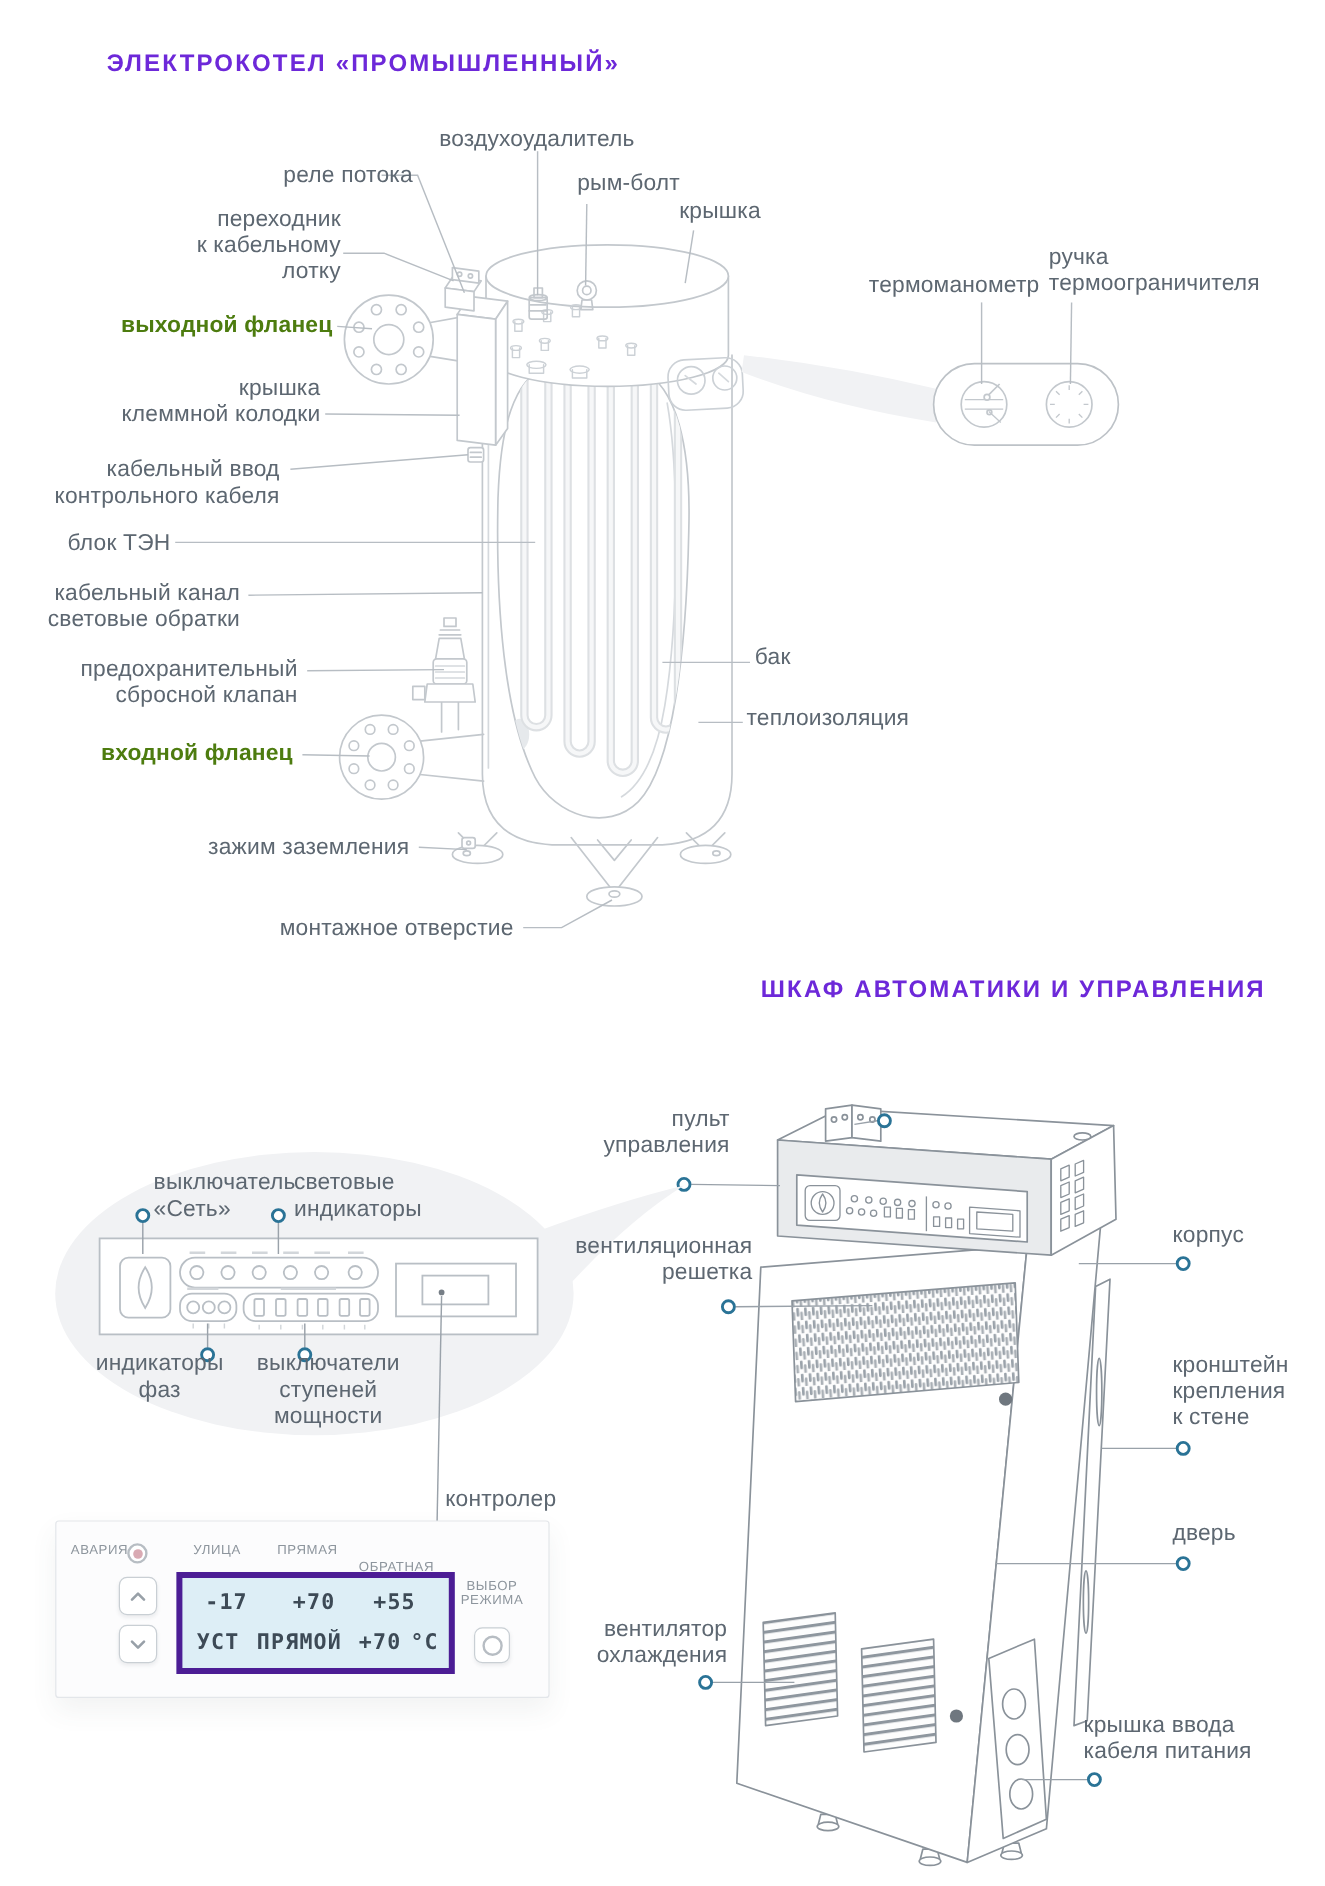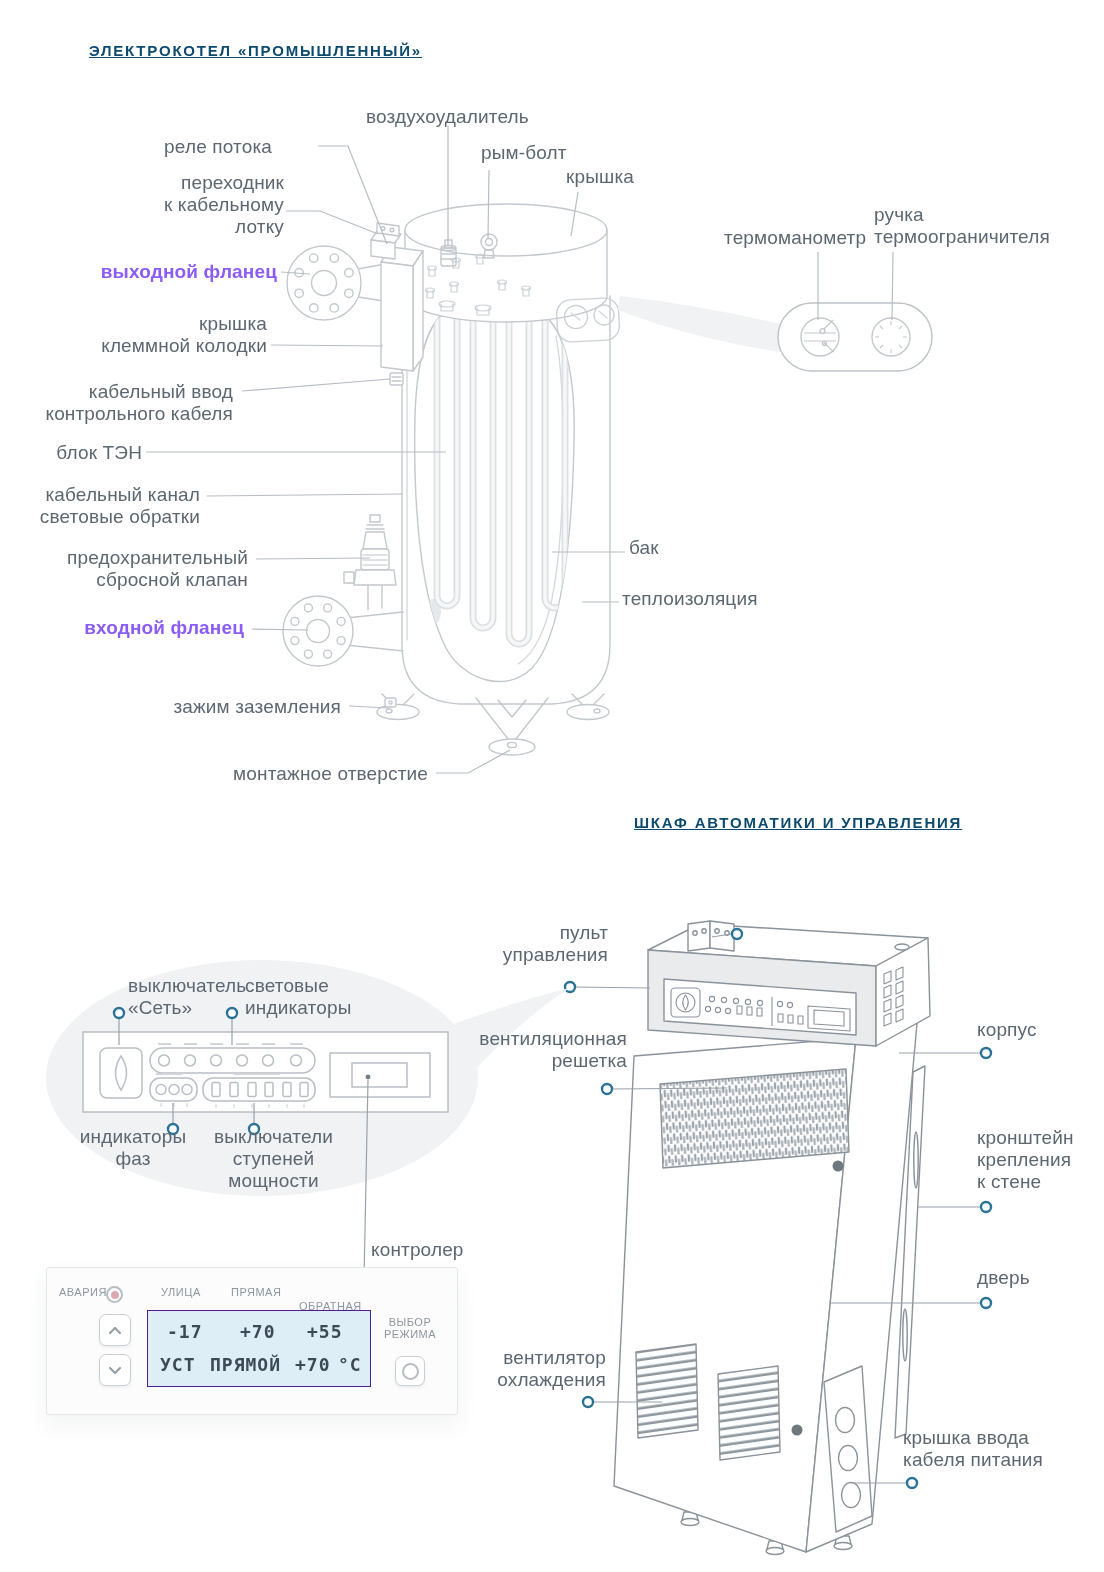--- a/index.html
+++ b/index.html
@@ -1,33 +1,33 @@
 <!DOCTYPE html>
 <html><head>
 <meta charset="utf-8">
 <style>
   html,body{margin:0;padding:0;background:#fff;}
   .stage{position:relative;width:1104px;height:1572px;background:#fff;overflow:hidden;
          font-family:"Liberation Sans",sans-serif;}
   svg.art{position:absolute;left:0;top:0;}
-  .title{position:absolute;font-size:15px;font-weight:700;letter-spacing:1.8px;color:#0c4a6e;text-decoration:underline;}
+  .title{position:absolute;font-size:20px;font-weight:700;letter-spacing:1.8px;color:#6d28d9;}
   .lbl{position:absolute;font-size:19px;line-height:22px;color:#5d6771;white-space:pre-line;letter-spacing:.15px;}
   .lbl.r{text-align:right;}
   .lbl.c{text-align:center;}
-  .lbl.b{font-weight:700;color:#8b5cf6;}
+  .lbl.b{font-weight:700;color:#4d7c0f;}
   
   .ctrl{position:absolute;left:46px;top:1267px;width:410px;height:146px;background:#fcfcfd;
         border:1px solid #e3e6ea;border-radius:3px;box-shadow:0 10px 22px rgba(70,80,90,.07);text-decoration:underline;}
   .ctrl .small{position:absolute;font-size:11px;color:#8d959d;letter-spacing:.5px;white-space:pre-line;}
   .led{position:absolute;left:59px;top:18px;width:13px;height:13px;border:2px solid #b7bdc3;border-radius:50%;background:#fff;}
   .led i{position:absolute;inset:2.5px;border-radius:50%;background:#d9aab3;}
   .btn{position:absolute;left:52px;width:32px;height:32px;background:#fff;border:1.5px solid #c9cfd4;border-radius:7px;
        box-shadow:0 2px 3px rgba(70,80,90,.08);display:flex;align-items:center;justify-content:center;padding:0;}
   .btn svg{stroke:#98a0a8;stroke-width:2.2;fill:none;stroke-linecap:round;stroke-linejoin:round;}
-  .lcd{position:absolute;left:100px;top:42px;width:222px;height:75px;background:#ddeef6;border:1px solid #4c1d95;}
+  .lcd{position:absolute;left:100px;top:42px;width:222px;height:75px;background:#ddeef6;border:5px solid #4c1d95;}
   .lcd span{position:absolute;font-family:"DejaVu Sans Mono",monospace;font-weight:700;font-size:18px;
             color:#3d4a56;letter-spacing:1px;}
   .modebtn{position:absolute;left:348px;top:88px;width:30px;height:30px;border:1.5px solid #c9cfd4;border-radius:7px;
            background:#fff;box-shadow:0 2px 3px rgba(70,80,90,.08);display:flex;align-items:center;justify-content:center;padding:0;}
   .modebtn i{width:13px;height:13px;border:2px solid #b7bdc3;border-radius:50%;}
 </style>
 </head>
 <body>
 
 <div class="stage">
@@ -378,21 +378,21 @@
       <circle cx="173" cy="1129" r="5"></circle>
           <circle cx="254" cy="1129" r="5"></circle>
     </g>
   </g>
 </svg>
 
 <div class="title" style="left:89px;top:42px;">ЭЛЕКТРОКОТЕЛ «ПРОМЫШЛЕННЫЙ»</div>
 <div class="title" style="left:634px;top:814px;">ШКАФ АВТОМАТИКИ И УПРАВЛЕНИЯ</div>
 
 <div class="lbl" style="left:366px;top:106px;">воздухоудалитель</div>
-<div class="lbl r" style="right:832px;top:136px;text-align:center;">реле потока</div>
+<div class="lbl r" style="right:760px;top:136px;text-align:center;">реле потока</div>
 <div class="lbl r" style="right:820px;top:172px;">переходник
 к кабельному
 лотку</div>
 <div class="lbl r b" style="right:827px;top:261px;">выходной фланец</div>
 <div class="lbl r" style="right:837px;top:313px;">крышка
 клеммной колодки</div>
 <div class="lbl r" style="right:871px;top:381px;">кабельный ввод
 контрольного кабеля</div>
 <div class="lbl r" style="right:962px;top:442px;">блок ТЭН</div>
 <div class="lbl r" style="right:904px;top:484px;">кабельный канал

